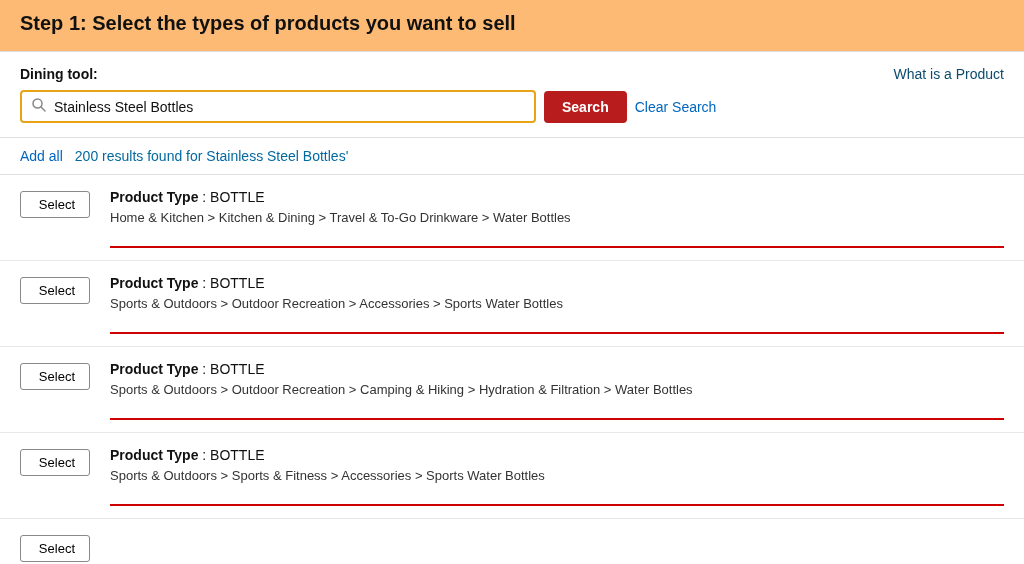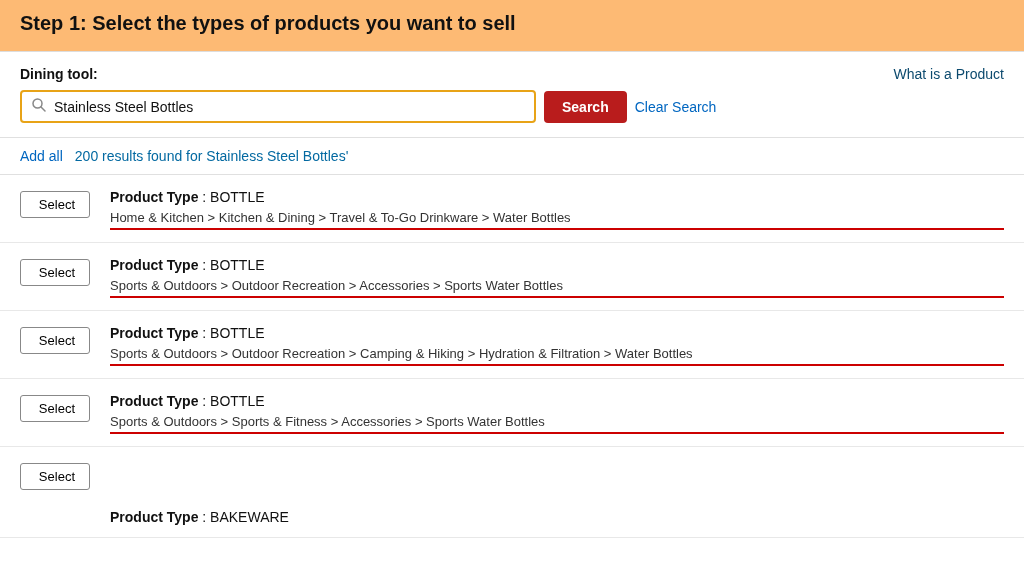--- a/index.html
+++ b/index.html
@@ -166,21 +166,21 @@
 
     .product-type-line .value {
       font-weight: normal;
     }
 
     .breadcrumb-line {
       font-size: 13px;
       color: #333;
       position: relative;
       display: inline-block;
-      padding-bottom: 3px;
+      padding-bottom: 21px;
     }
 
     .breadcrumb-underline {
       position: relative;
     }
 
     .breadcrumb-underline::after {
       content: '';
       display: block;
       position: absolute;

